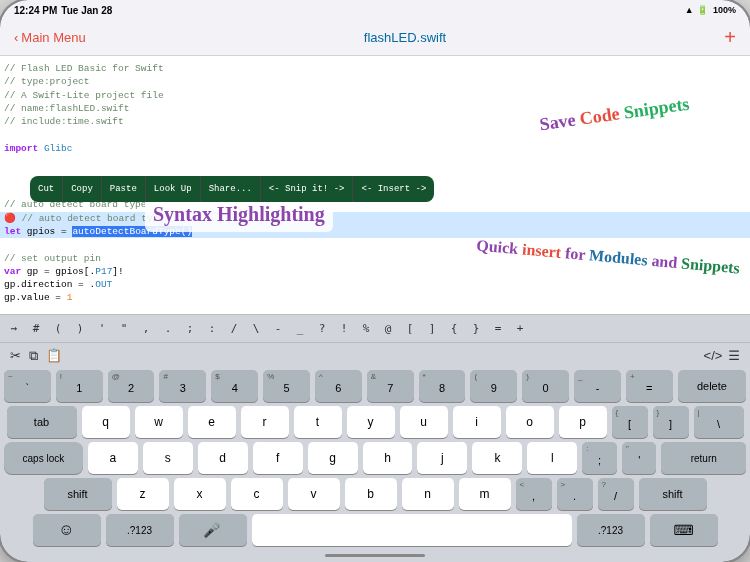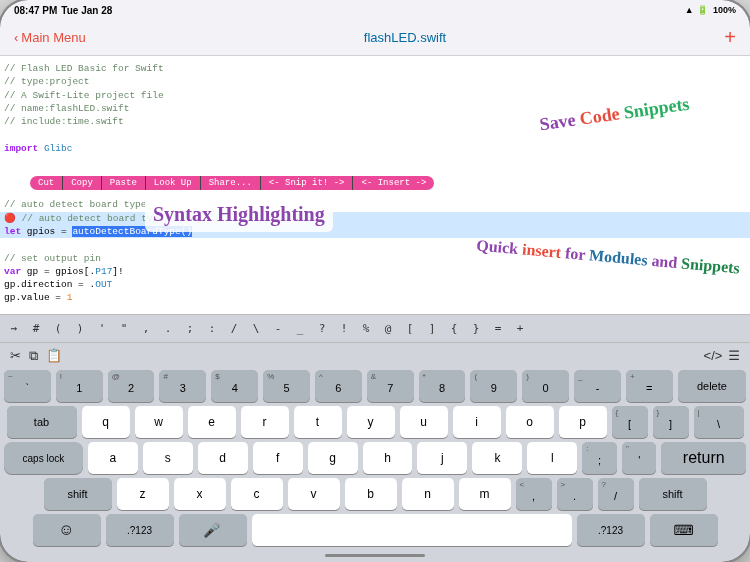--- a/index.html
+++ b/index.html
@@ -99,25 +99,25 @@
     }
     .code-selected-text {
       background: #3478f6;
       color: #fff;
     }
 
     .context-menu {
       position: absolute;
       top: 120px;
       left: 30px;
-      background: #ec4899;
+      background: #14532d;
       border-radius: 8px;
       display: flex;
       align-items: center;
-      height: 14px;
+      height: 26px;
       z-index: 10;
       overflow: hidden;
     }
     .ctx-item {
       color: #fff;
       font-size: 9px;
       padding: 0 8px;
       border-right: 1px solid #444;
       height: 100%;
       display: flex;
@@ -290,21 +290,21 @@
       border-radius: 2px;
     }
   </style>
 </head>
 <body>
 
 <div class="ipad-frame">
 
   <div class="status-bar">
     <div class="status-left">
-      <span>08:47 PM</span>
+      <span>12:24 PM</span>
       <span>Tue Jan 28</span>
     </div>
     <div class="status-right">
       <span>▲</span>
       <span class="battery-icon">🔋</span>
       <span>100%</span>
     </div>
   </div>
 
   <div class="nav-bar">
@@ -496,21 +496,21 @@
       <div class="key row3-key">k</div>
       <div class="key row3-key">l</div>
       <div class="key key-dark key-brace">
         <span class="key-symbol-top">:</span>
           <span class="key-symbol-bottom">;</span>
       </div>
       <div class="key key-dark key-brace">
         <span class="key-symbol-top">"</span>
           <span class="key-symbol-bottom">'</span>
       </div>
-      <div class="key key-dark key-return key-wide" style="font-size:16px;">return</div>
+      <div class="key key-dark key-return key-wide" style="font-size:10px;">return</div>
     </div>
 
     <div class="kb-row">
       <div class="key key-dark key-shift-l key-wide" style="font-size:11px;">shift</div>
       <div class="key row4-key">z</div>
       <div class="key row4-key">x</div>
       <div class="key row4-key">c</div>
       <div class="key row4-key">v</div>
       <div class="key row4-key">b</div>
       <div class="key row4-key">n</div>

